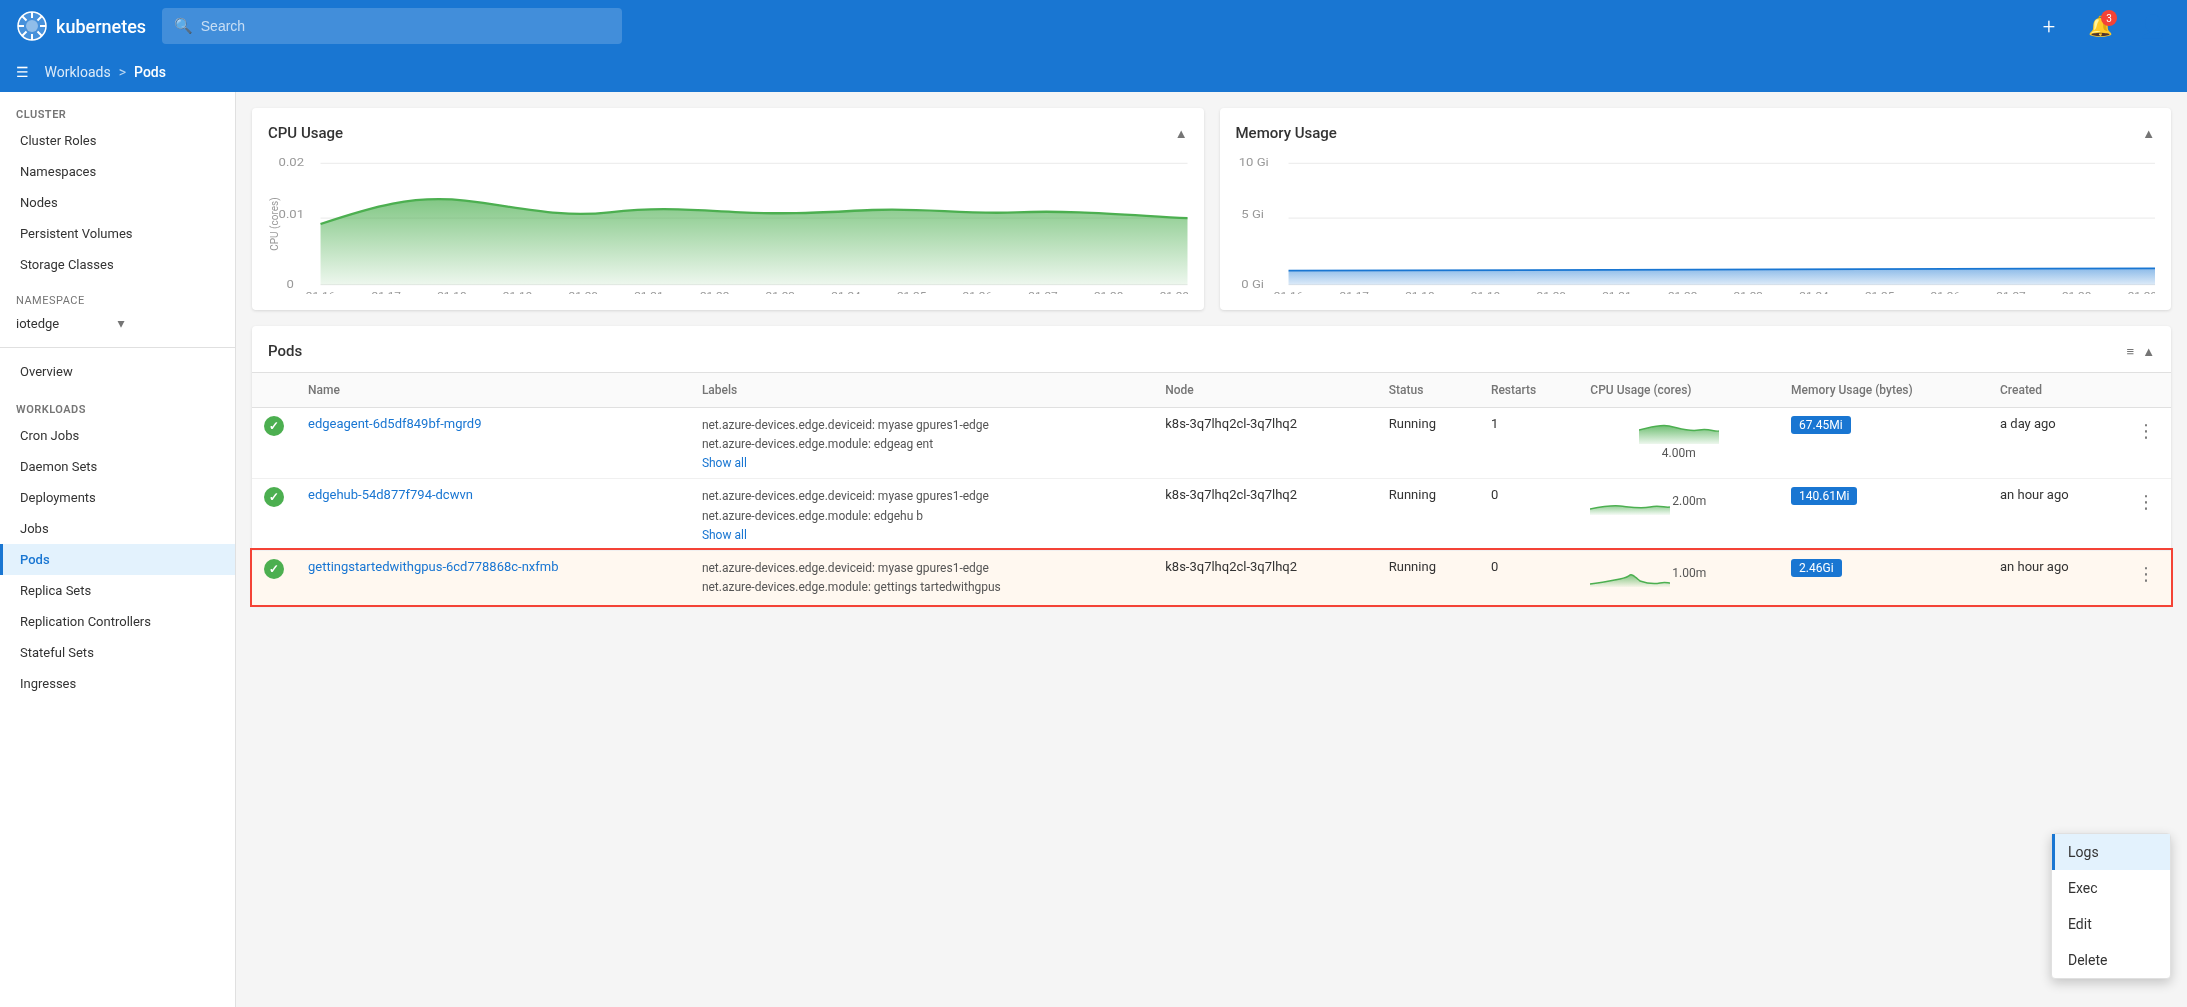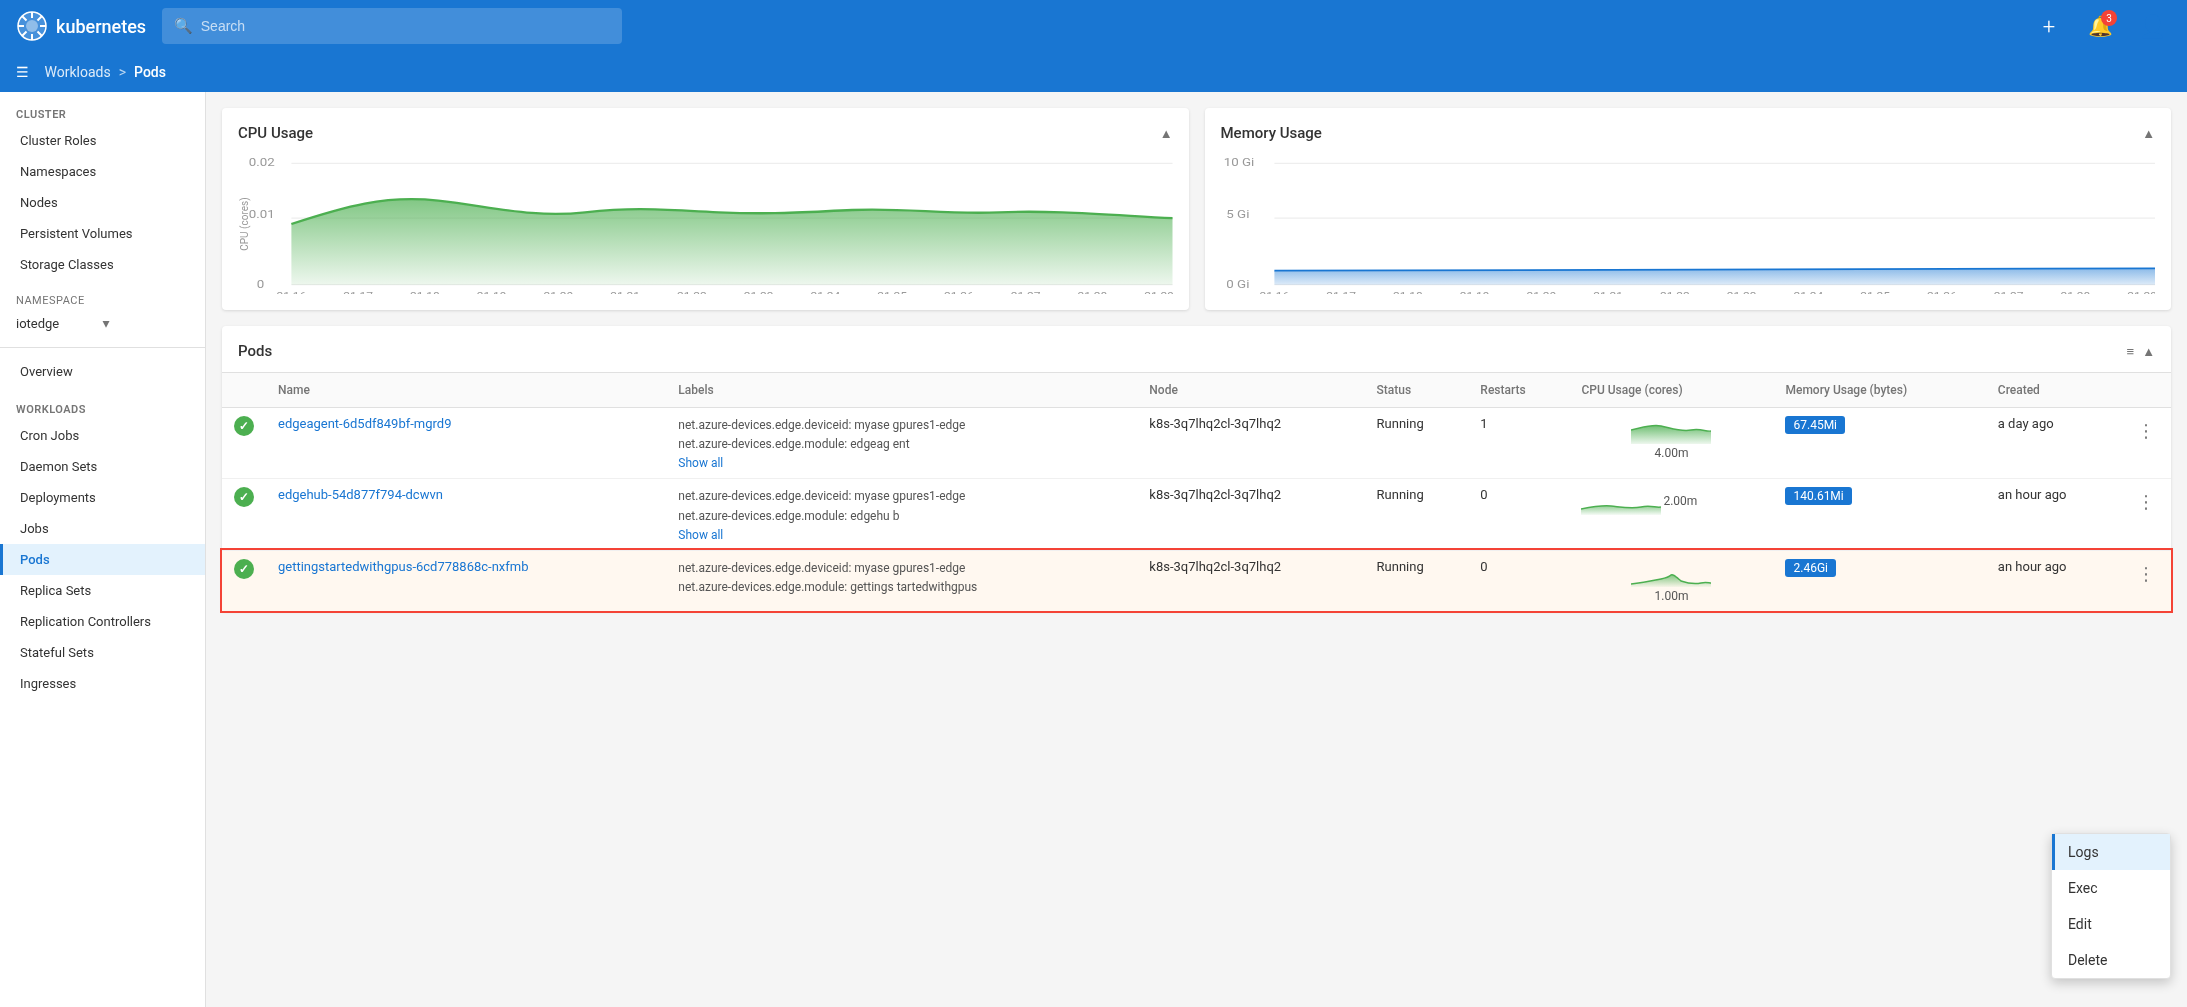--- a/index.html
+++ b/index.html
@@ -34,21 +34,21 @@
     .breadcrumb-bar .menu-icon { cursor: pointer; margin-right: 8px; }
     .breadcrumb-sep { opacity: 0.7; }
     .breadcrumb-link { color: rgba(255,255,255,0.85); cursor: pointer; }
     .breadcrumb-current { font-weight: 500; }
 
     
     .layout { display: flex; height: calc(100vh - 92px); }
 
     
     .sidebar {
-      width: 206px; background: white; overflow-y: auto; border-right: 1px solid #e0e0e0; flex-shrink: 0;
+      width: 236px; background: white; overflow-y: auto; border-right: 1px solid #e0e0e0; flex-shrink: 0;
       padding-bottom: 36px;
     }
     .sidebar-section-title {
       font-size: 11px; font-weight: 600; color: #757575; padding: 16px 16px 4px; text-transform: uppercase; letter-spacing: 0.5px;
     }
     .sidebar-item {
       padding: 8px 16px 8px 20px; cursor: pointer; font-size: 13px; color: #333; display: block;
     }
     .sidebar-item.active { background: #e3f2fd; color: #1976d2; font-weight: 500; border-left: 3px solid #1976d2; padding-left: 17px; }
     .sidebar-namespace { padding: 12px 16px 4px; }
@@ -407,21 +407,21 @@
                 <a class="pod-link">gettingstartedwithgpus-6cd778868c-nxfmb</a>
               </td>
               <td>
                 <div class="label-item">net.azure-devices.edge.deviceid: myase gpures1-edge</div>
                 <div class="label-item">net.azure-devices.edge.module: gettings tartedwithgpus</div>
               </td>
               <td>k8s-3q7lhq2cl-3q7lhq2</td>
               <td>Running</td>
               <td>0</td>
               <td>
-                <div style="display:flex; flex-direction:column; align-items:center; gap:2px;">
+                <div style="display:flex; flex-direction:row; align-items:center; gap:2px;">
                   <svg width="80" height="28">
                     <defs>
                       <linearGradient id="g3" x1="0" y1="0" x2="0" y2="1">
                         <stop offset="0%" stop-color="#4caf50" stop-opacity="0.7"></stop>
                         <stop offset="100%" stop-color="#4caf50" stop-opacity="0.05"></stop>
                       </linearGradient>
                     </defs>
                     <path d="M0,28 L0,25 C10,24 20,22 30,20 C35,19 38,18 40,16 C42,15 44,17 50,22 C56,24 65,25 70,24 C75,23 78,24 80,24 L80,28 Z" fill="url(#g3)"></path>
                     <path d="M0,25 C10,24 20,22 30,20 C35,19 38,18 40,16 C42,15 44,17 50,22 C56,24 65,25 70,24 C75,23 78,24 80,24" fill="none" stroke="#4caf50" stroke-width="1.5"></path>
                   </svg>

